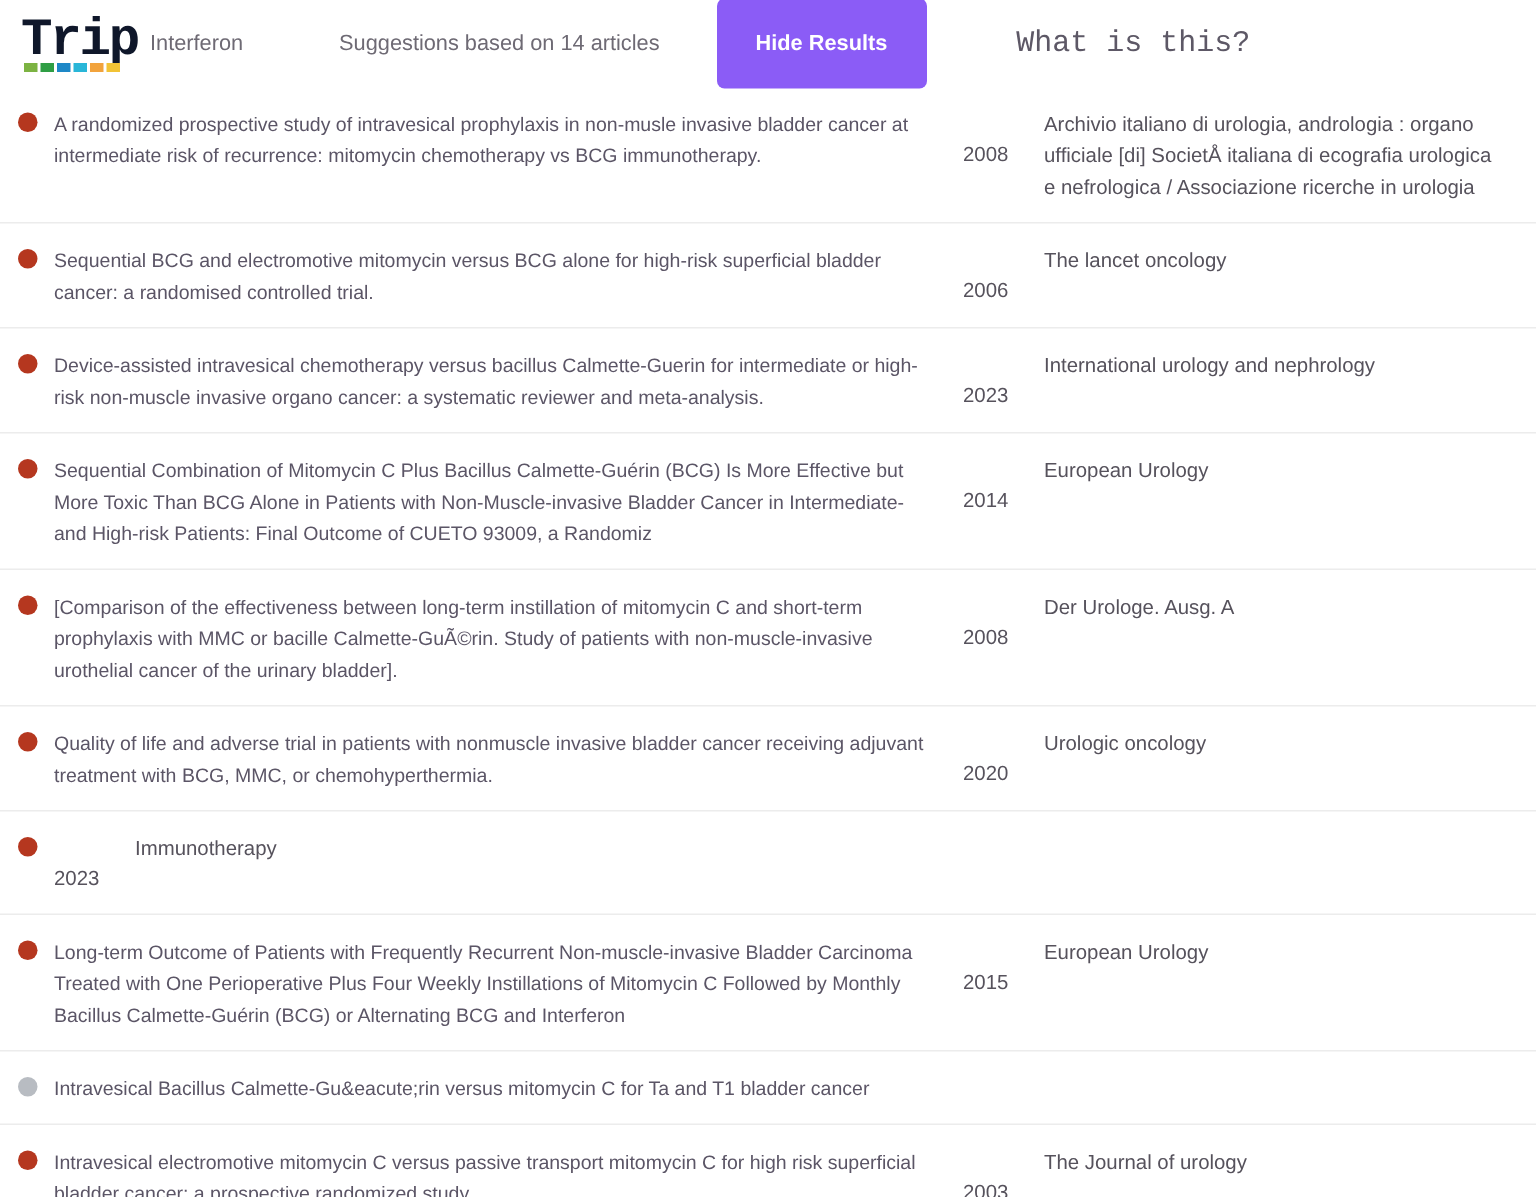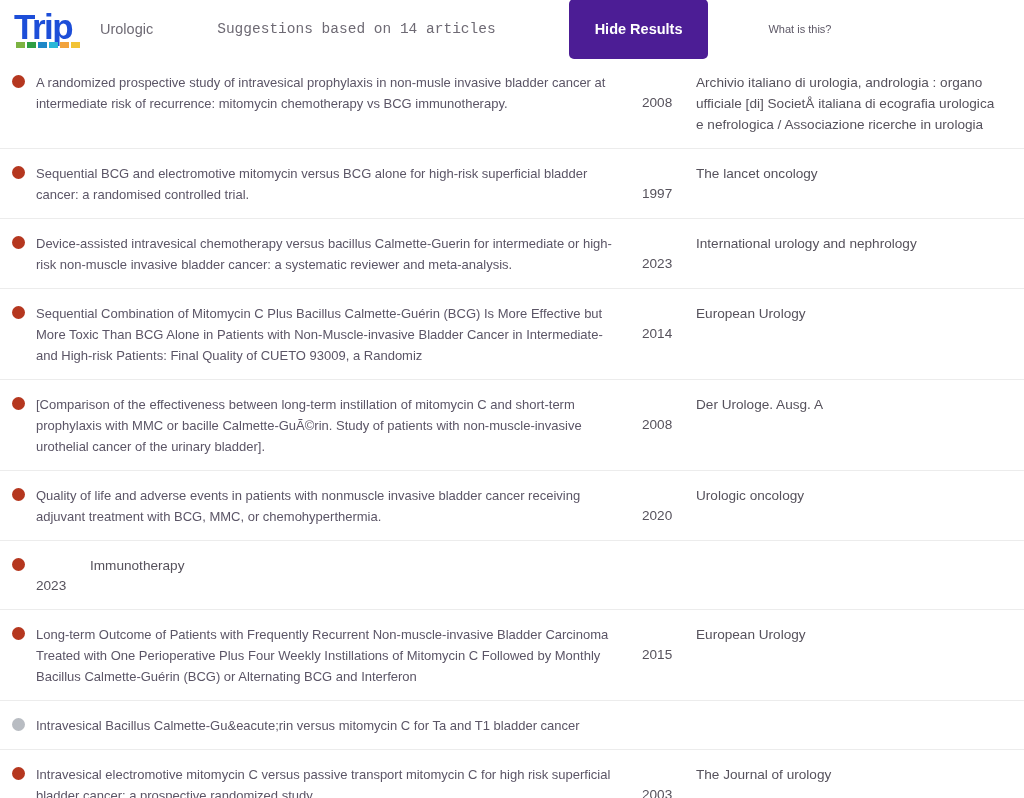--- a/index.html
+++ b/index.html
@@ -21,67 +21,68 @@
   }
 
   .logo {
     position: relative;
     width: 72px;
     height: 40px;
     margin-right: 14px;
     flex: 0 0 auto;
   }
   .logo-word {
-    font-family: Liberation Sans, sans-serif;
+    font-family: Liberation Mono, monospace;
     font-weight: 700;
     font-size: 35px;
     line-height: 38px;
     letter-spacing: -1.5px;
-    color: #1d4ed8;
+    color: #0f172a;
     position: absolute;
     left: 0; top: -1px;
   }
   .logo-bars {
     position: absolute;
     left: 2px;
     bottom: 1px;
     display: flex;
     gap: 2px;
     width: 64px;
     height: 6px;
   }
   .logo-bars i { display: block; flex: 1 1 auto; height: 100%; }
 
   .hdr-text {
     font-size: 14.5px;
     color: #6e6a74;
     white-space: nowrap;
   }
   .hdr-connected { margin-right: 64px; }
-  .hdr-suggestions { margin-right: 73px; font-family: Liberation Mono, monospace; }
+  .hdr-suggestions { margin-right: 38px; }
 
   .hide-btn {
-    background: #4c1d95;
+    background: #8b5cf6;
     color: #ffffff;
     border: none;
     border-radius: 5px;
     font-family: "Liberation Sans", sans-serif;
     font-size: 14.5px;
     font-weight: 700;
     padding: 22px 26px;
     cursor: pointer;
     white-space: nowrap;
   }
 
   .what-is-this {
     margin-left: 60px;
-    font-size: 11px;
+    font-size: 20px;
     color: #5d5866;
     cursor: pointer;
     white-space: nowrap;
+    font-family: Liberation Mono, monospace;
   }
 
   
   .results {
     width: 1024px;
     padding: 0;
   }
 
   .row {
     display: flex;
@@ -142,21 +143,21 @@
     <div class="logo-bars">
         <i style="background: rgb(124, 179, 66);"></i>
         <i style="background: rgb(47, 158, 68);"></i>
         <i style="background: rgb(30, 136, 199);"></i>
         <i style="background: rgb(41, 182, 216);"></i>
         <i style="background: rgb(242, 163, 60);"></i>
         <i style="background: rgb(242, 195, 53);"></i>
       </div>
   </div>
 
-  <span class="hdr-text hdr-connected">Urologic</span>
+  <span class="hdr-text hdr-connected">Interferon</span>
 
   <span class="hdr-text hdr-suggestions">Suggestions based on 14 articles</span>
 
   <button class="hide-btn">Hide Results</button>
 
   <span class="what-is-this">What is this?</span>
 
 </div>
 
 <div class="results">
@@ -166,52 +167,52 @@
       </div>
       <div class="title-cell">A randomized prospective study of intravesical prophylaxis in non-musle invasive bladder cancer at intermediate risk of recurrence: mitomycin chemotherapy vs BCG immunotherapy.</div>
       <div class="year-cell">2008</div>
       <div class="journal-cell">Archivio italiano di urologia, andrologia : organo ufficiale [di] SocietÅ  italiana di ecografia urologica e nefrologica / Associazione ricerche in urologia</div>
     </div>
     <div class="row">
       <div class="dot-cell">
         <span class="dot" style="background: rgb(181, 55, 31);"></span>
       </div>
       <div class="title-cell">Sequential BCG and electromotive mitomycin versus BCG alone for high-risk superficial bladder cancer: a randomised controlled trial.</div>
-      <div class="year-cell">1997</div>
+      <div class="year-cell">2006</div>
       <div class="journal-cell">The lancet oncology</div>
     </div>
     <div class="row">
       <div class="dot-cell">
         <span class="dot" style="background: rgb(181, 55, 31);"></span>
       </div>
-      <div class="title-cell">Device-assisted intravesical chemotherapy versus bacillus Calmette-Guerin for intermediate or high-risk non-muscle invasive bladder cancer: a systematic reviewer and meta-analysis.</div>
+      <div class="title-cell">Device-assisted intravesical chemotherapy versus bacillus Calmette-Guerin for intermediate or high-risk non-muscle invasive organo cancer: a systematic reviewer and meta-analysis.</div>
       <div class="year-cell">2023</div>
       <div class="journal-cell">International urology and nephrology</div>
     </div>
     <div class="row">
       <div class="dot-cell">
         <span class="dot" style="background: rgb(181, 55, 31);"></span>
       </div>
-      <div class="title-cell">Sequential Combination of Mitomycin C Plus Bacillus Calmette-Guérin (BCG) Is More Effective but More Toxic Than BCG Alone in Patients with Non-Muscle-invasive Bladder Cancer in Intermediate- and High-risk Patients: Final Quality of CUETO 93009, a Randomiz</div>
+      <div class="title-cell">Sequential Combination of Mitomycin C Plus Bacillus Calmette-Guérin (BCG) Is More Effective but More Toxic Than BCG Alone in Patients with Non-Muscle-invasive Bladder Cancer in Intermediate- and High-risk Patients: Final Outcome of CUETO 93009, a Randomiz</div>
       <div class="year-cell">2014</div>
       <div class="journal-cell">European Urology</div>
     </div>
     <div class="row">
       <div class="dot-cell">
         <span class="dot" style="background: rgb(181, 55, 31);"></span>
       </div>
       <div class="title-cell">[Comparison of the effectiveness between long-term instillation of mitomycin C and short-term prophylaxis with MMC or bacille Calmette-GuÃ©rin. Study of patients with non-muscle-invasive urothelial cancer of the urinary bladder].</div>
       <div class="year-cell">2008</div>
       <div class="journal-cell">Der Urologe. Ausg. A</div>
     </div>
     <div class="row">
       <div class="dot-cell">
         <span class="dot" style="background: rgb(181, 55, 31);"></span>
       </div>
-      <div class="title-cell">Quality of life and adverse events in patients with nonmuscle invasive bladder cancer receiving adjuvant treatment with BCG, MMC, or chemohyperthermia.</div>
+      <div class="title-cell">Quality of life and adverse trial in patients with nonmuscle invasive bladder cancer receiving adjuvant treatment with BCG, MMC, or chemohyperthermia.</div>
       <div class="year-cell">2020</div>
       <div class="journal-cell">Urologic oncology</div>
     </div>
     <div class="row">
       <div class="dot-cell">
         <span class="dot" style="background: rgb(181, 55, 31);"></span>
       </div>
       <div class="year-cell">2023</div>
       <div class="journal-cell">Immunotherapy</div>
     </div>

